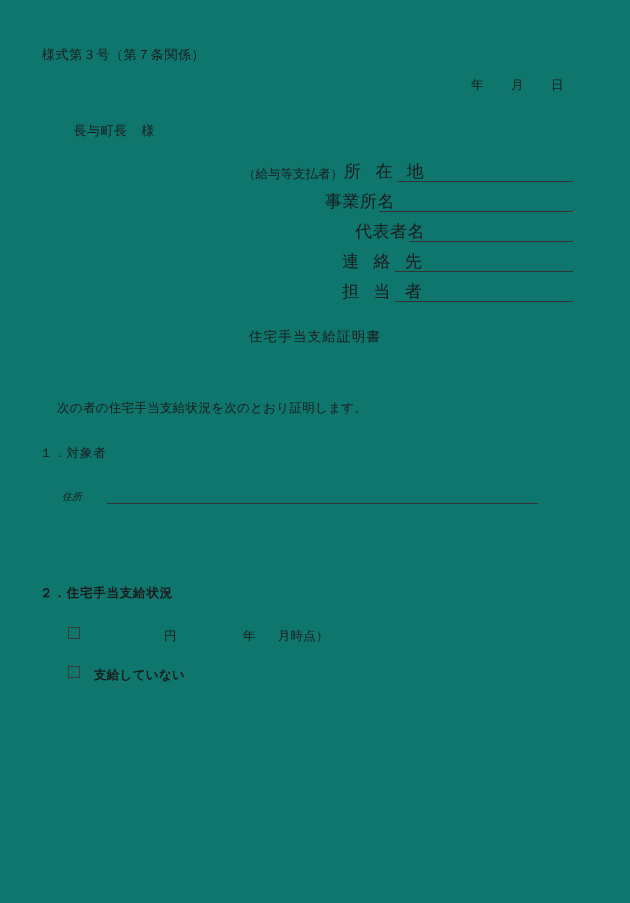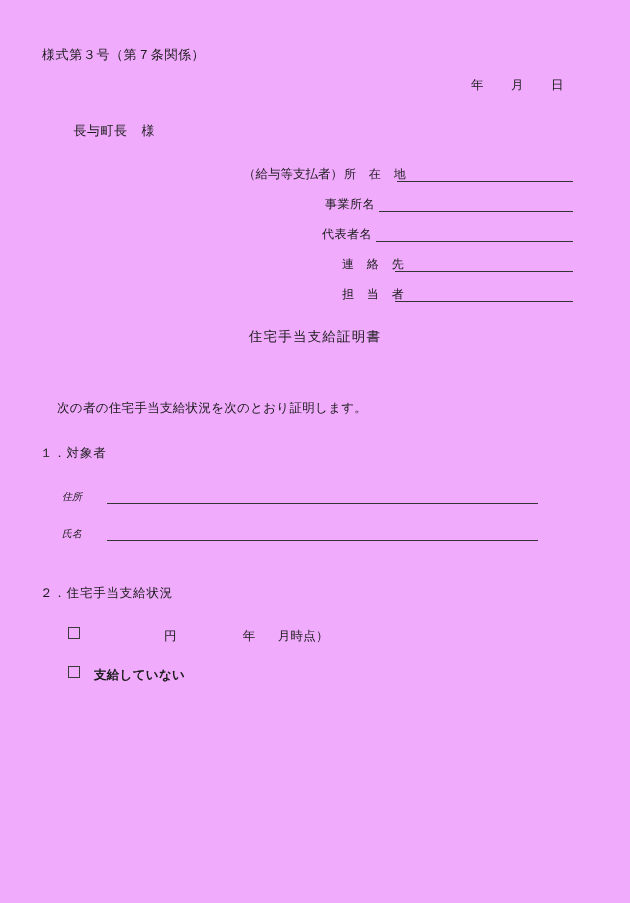--- a/index.html
+++ b/index.html
@@ -8,21 +8,21 @@
     background: #ffffff;
   }
   body {
     font-family: "DejaVu Serif", "Liberation Serif", serif;
     color: #1a1a1a;
   }
   #page {
     position: relative;
     width: 630px;
     height: 903px;
-    background: #f0abfc;
+    background: #0f766e;
     overflow: hidden;
   }
   .abs { position: absolute; }
   .txt {
     font-size: 12.5px;
     line-height: 1;
     white-space: pre;
   }
 
   
@@ -54,21 +54,21 @@
     display: flex;
     align-items: flex-end;
     height: 30px;
   }
   .payer-prefix {
     font-size: 12.5px;
     white-space: pre;
     padding-bottom: 2px;
   }
   .payer-label {
-    font-size: 12px;
+    font-size: 17px;
     white-space: pre;
     padding-bottom: 2px;
     text-align: justify;
   }
   .payer-label.spread {
     display: inline-block;
     width: 54px;
     letter-spacing: 4.5px;
     text-indent: 1px;
   }
@@ -99,21 +99,21 @@
     font-size: 12.5px;
     letter-spacing: 0.3px;
   }
 
   
   .section-heading {
     font-size: 12.5px;
     letter-spacing: 0.8px;
   }
   #sec1-heading { left: 40px; top: 447px; }
-  #sec2-heading { left: 40px; top: 587px; }
+  #sec2-heading { left: 40px; top: 587px; font-weight: bold; }
 
   
   .field-row {
     position: absolute;
     left: 62px;
     width: 476px;
     display: flex;
     align-items: flex-end;
   }
   #field-address { top: 490px; }
@@ -180,21 +180,21 @@
       <span class="payer-label spread">所 在 地</span>
       <span class="payer-rule"></span>
     </div>
 
     <div class="payer-row">
       <span class="payer-label wide4" style="margin-left:82px">事業所名</span>
       <span class="payer-rule"></span>
     </div>
 
     <div class="payer-row">
-      <span class="payer-label wide4" style="margin-left:79px">代表者名</span>
+      <span class="payer-label wide4" style="margin-left:112px">代表者名</span>
       <span class="payer-rule"></span>
     </div>
 
     <div class="payer-row">
       <span class="payer-label spread" style="margin-left:98px">連 絡 先</span>
       <span class="payer-rule"></span>
     </div>
 
     <div class="payer-row">
       <span class="payer-label spread" style="margin-left:98px">担 当 者</span>
@@ -207,24 +207,20 @@
 
   <div class="abs txt" id="intro">次の者の住宅手当支給状況を次のとおり証明します。</div>
 
   <div class="abs txt section-heading" id="sec1-heading">１．対象者</div>
 
   <div class="field-row" id="field-address">
     <span class="field-label">住所</span>
     <span class="field-rule"></span>
   </div>
 
-  <div class="field-row" id="field-name">
-    <span class="field-label">氏名</span>
-    <span class="field-rule"></span>
-  </div>
 
   <div class="abs txt section-heading" id="sec2-heading">２．住宅手当支給状況</div>
 
   <div class="check-row" id="option-paid">
     <span class="checkbox-glyph"></span>
     <span class="blank-amount"></span>
     <span class="opt-text">円</span>
     <span class="blank-year"></span>
     <span class="opt-text">年</span>
     <span class="blank-month"></span>

